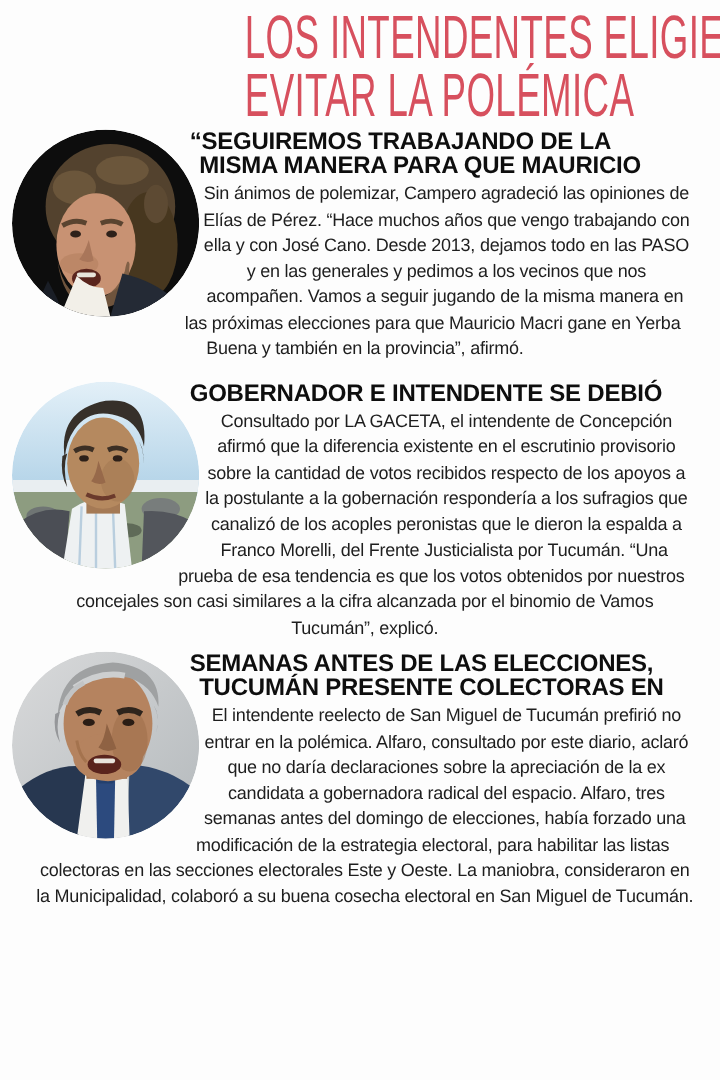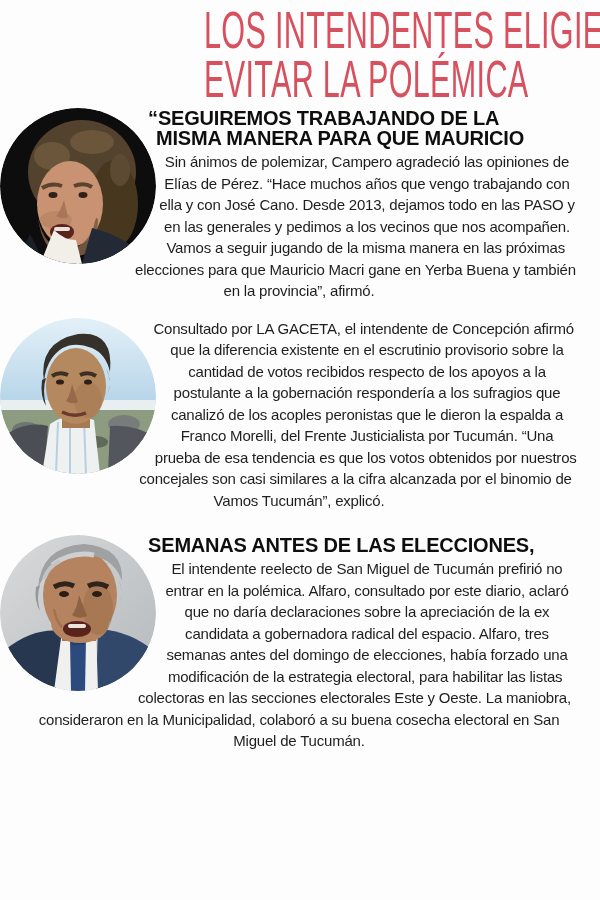--- a/index.html
+++ b/index.html
@@ -24,25 +24,25 @@
   }
   .t-line {
     display: block;
     white-space: nowrap;
     transform: scaleX(0.60);
     transform-origin: 100% 50%;
     letter-spacing: 0.5px;
   }
   
   .story {
-    padding: 0 22px 0 0;
+    padding: 0 22px 0 10px;
     margin-top: 2px;
   }
   .story + .story { margin-top: 16px; }
-  .story:last-child { margin-top: 24px; }
+  .story:last-child { margin-top: 9px; }
   .portrait {
     float: left;
     width: 156px;
     height: 156px;
     border-radius: 50%;
     overflow: hidden;
     shape-outside: circle(50%);
     shape-margin: 13px;
   }
   .portrait svg { display:block; width:156px; height:156px; }
@@ -145,20 +145,21 @@
           <path d="M52,58 Q60,53 68,57" stroke="#3c2f24" stroke-width="4" fill="none"></path>
           <path d="M80,57 Q88,53 96,58" stroke="#3c2f24" stroke-width="4" fill="none"></path>
           <ellipse cx="60" cy="64" rx="4" ry="2.6" fill="#2d2019"></ellipse>
           <ellipse cx="88" cy="64" rx="4" ry="2.6" fill="#2d2019"></ellipse>
           <path d="M72,66 Q70,78 66,83 Q72,87 78,84" fill="#97694a"></path>
           <path d="M62,94 Q74,100 86,95" stroke="#6b3a2c" stroke-width="3.5" fill="none"></path>
         </g>
       </svg>
     </div>
     <h2 class="story-headline">
+      <span class="h-line">GOBERNADOR E INTENDENTE SE DEBIÓ</span>
     </h2>
     <p class="story-body">Consultado por LA GACETA, el intendente de Concepción afirmó que la diferencia existente en el escrutinio provisorio sobre la cantidad de votos recibidos respecto de los apoyos a la postulante a la gobernación respondería a los sufragios que canalizó de los acoples peronistas que le dieron la espalda a Franco Morelli, del Frente Justicialista por Tucumán. “Una prueba de esa tendencia es que los votos obtenidos por nuestros concejales son casi similares a la cifra alcanzada por el binomio de Vamos Tucumán”, explicó.</p>
   </section>
 
   <section class="story">
     <div class="portrait">
       <svg viewBox="0 0 156 156">
         <defs>
           <clipPath id="c3">
               <circle cx="78" cy="78" r="78"></circle>
@@ -190,17 +191,18 @@
           <ellipse cx="97" cy="59" rx="5" ry="3" fill="#2a1d15"></ellipse>
           <path d="M79,60 Q77,74 72,80 Q79,85 87,81" fill="#8f6243"></path>
           <ellipse cx="77" cy="94" rx="14" ry="8" fill="#5a241d"></ellipse>
           <rect x="68" y="89" width="18" height="4" rx="2" fill="#e9e4dc"></rect>
           <path d="M54,74 Q56,86 62,92" stroke="#9c6c47" stroke-width="2.5" fill="none" opacity="0.7"></path>
         </g>
       </svg>
     </div>
     <h2 class="story-headline">
       <span class="h-line">SEMANAS ANTES DE LAS ELECCIONES,</span>
+      <span class="h-line">TUCUMÁN PRESENTE COLECTORAS EN</span>
     </h2>
     <p class="story-body">El intendente reelecto de San Miguel de Tucumán prefirió no entrar en la polémica. Alfaro, consultado por este diario, aclaró que no daría declaraciones sobre la apreciación de la ex candidata a gobernadora radical del espacio. Alfaro, tres semanas antes del domingo de elecciones, había forzado una modificación de la estrategia electoral, para habilitar las listas colectoras en las secciones electorales Este y Oeste. La maniobra, consideraron en la Municipalidad, colaboró a su buena cosecha electoral en San Miguel de Tucumán.</p>
   </section>
 
 </div>
 
 </body></html>

